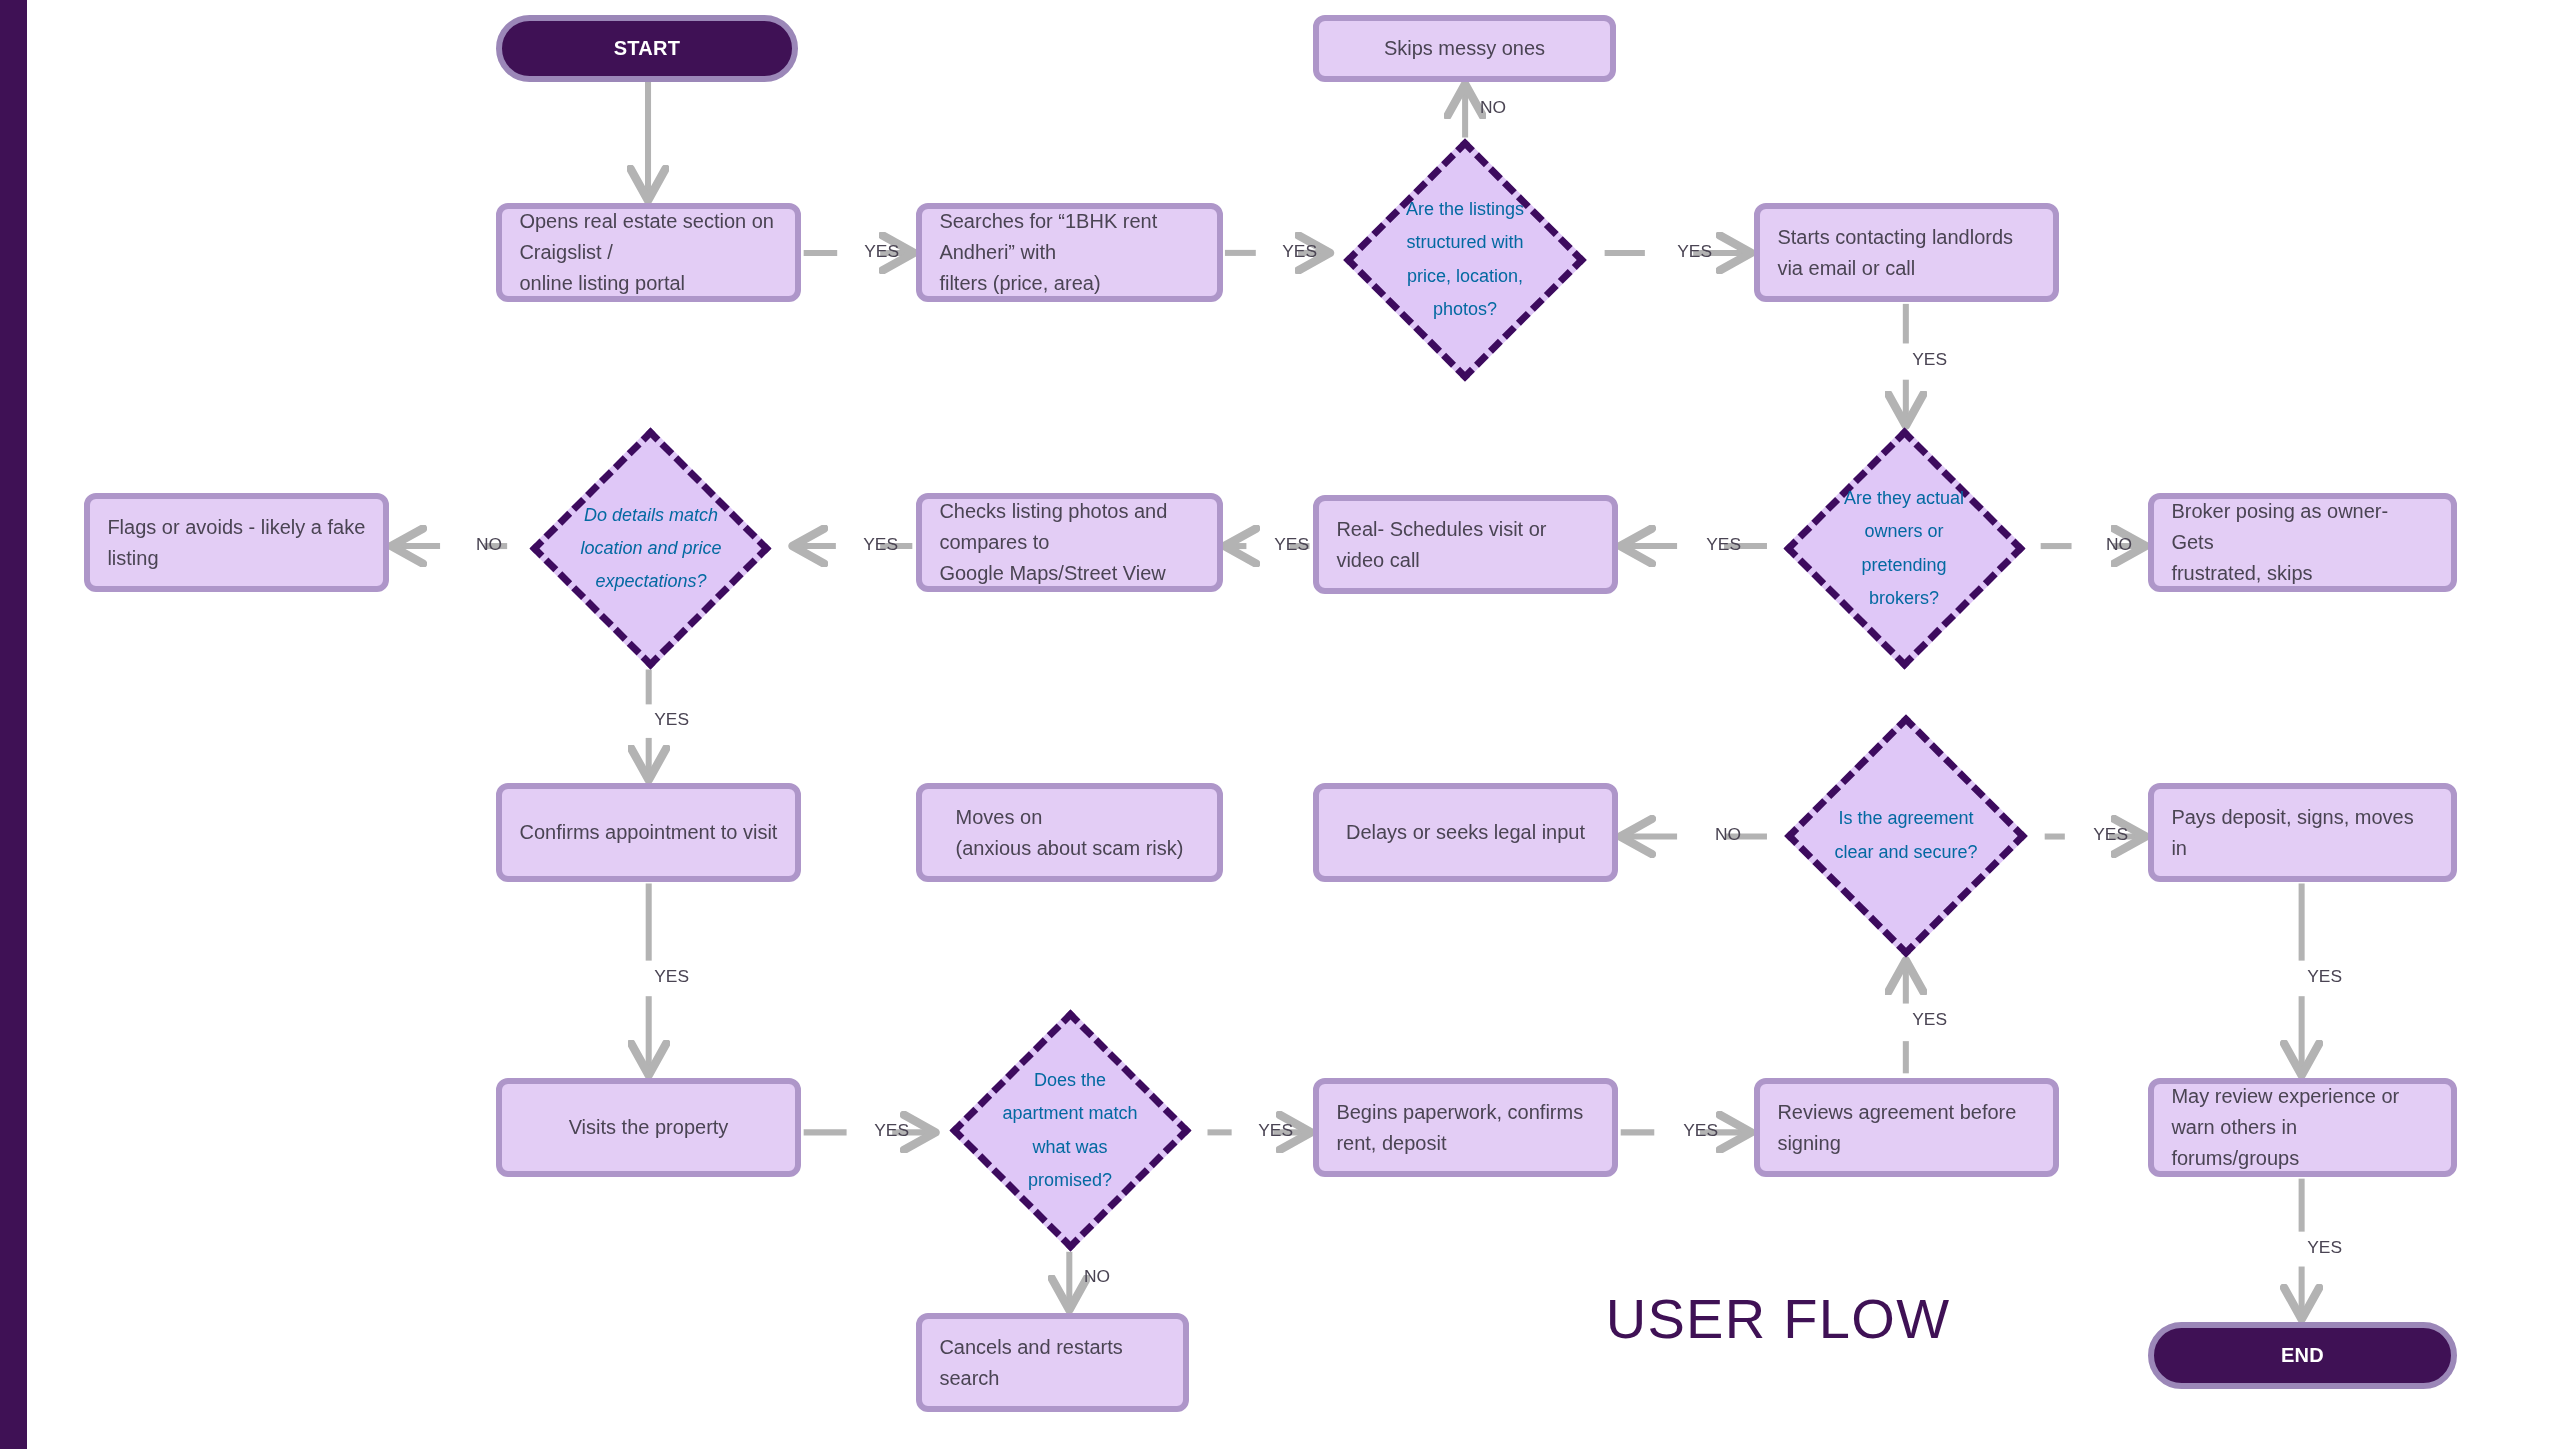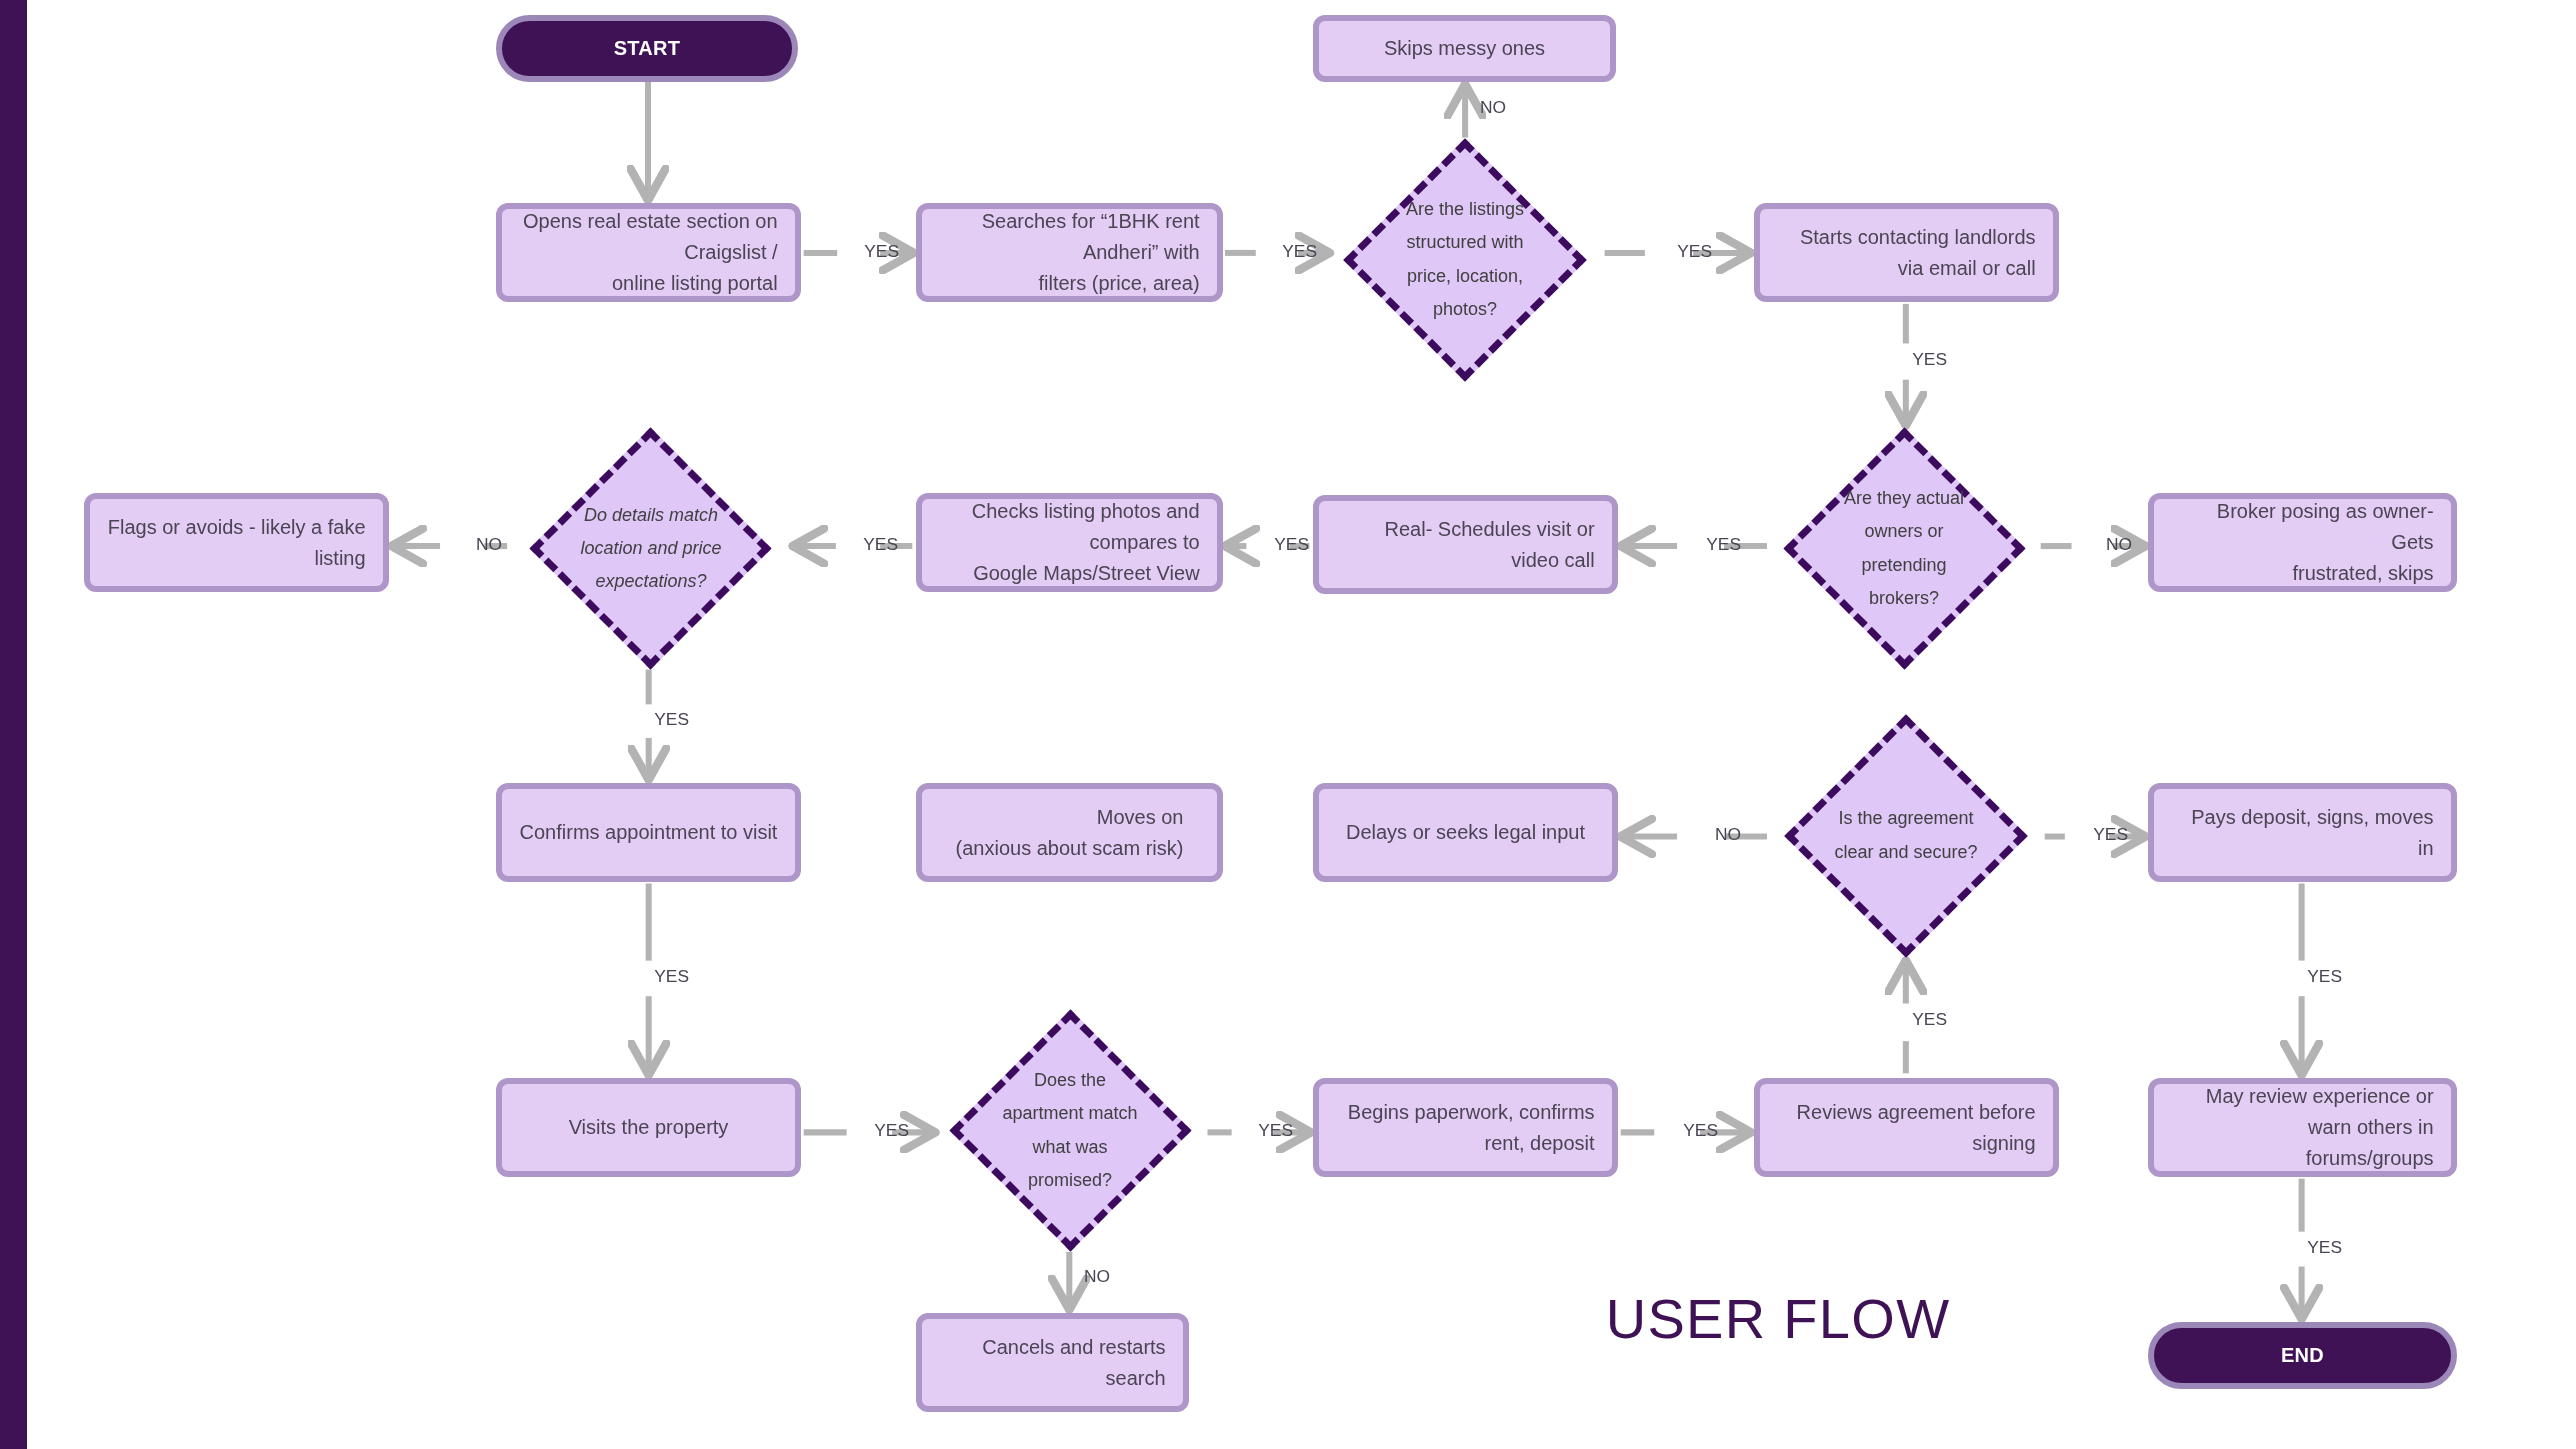--- a/index.html
+++ b/index.html
@@ -1,30 +1,30 @@
 <!DOCTYPE html>
 <html style="font-size:10.7px"><head>
 <meta charset="utf-8">
 <style>
   html,body{margin:0;padding:0;background:#ffffff;}
   body{width:2576px;height:1449px;position:relative;overflow:hidden;
        font-family:"Liberation Sans","DejaVu Sans",sans-serif;}
   #stage{position:absolute;left:0;top:0;width:2576px;height:1449px;background:#ffffff;}
   #leftbar{position:absolute;left:0;top:0;width:27px;height:1449px;background:#3F1155;}
   svg#canvas{position:absolute;left:0;top:0;width:2576px;height:1449px;}
-  .node{position:absolute;box-sizing:border-box;display:flex;align-items:center;justify-content:center;text-align:right;}
+  .node{position:absolute;box-sizing:border-box;display:flex;align-items:center;justify-content:center;text-align:left;}
   .proc{background:#E3CDF5;border:6px solid #AE96C9;border-radius:12px;}
   .proc .txt{color:#4a4453;font-size:20px;line-height:1.55;padding:0 17.4px;}
   .term{background:#3F1155;border:6px solid #9B87B8;border-radius:47px;}
   .term .txt{color:#ffffff;font-size:20px;font-weight:bold;letter-spacing:0.3px;}
   .dia{position:absolute;display:flex;align-items:center;justify-content:center;text-align:center;}
   .dia .dshape{position:absolute;left:0;top:0;width:100%;height:100%;
     background:#DFC7F7;border:7.4px dashed #3D0B5E;
     transform:rotate(45deg);box-sizing:border-box;}
-  .dia .txt{position:relative;z-index:2;color:#404040;font-size:18px;line-height:1.85;width:78%;}
+  .dia .txt{position:relative;z-index:2;color:#0369a1;font-size:18px;line-height:1.85;width:78%;}
   .elabel{position:absolute;color:#4a4453;font-size:17.4px;text-align:right;white-space:nowrap;}
   #flowtitle{position:absolute;color:#3F1155;font-size:56px;letter-spacing:1.3px;
              font-family:"Liberation Sans","DejaVu Sans",sans-serif;white-space:nowrap;}
 </style>
 </head>
 <body>
 
 <div id="stage">
 
   <div id="leftbar"></div>

